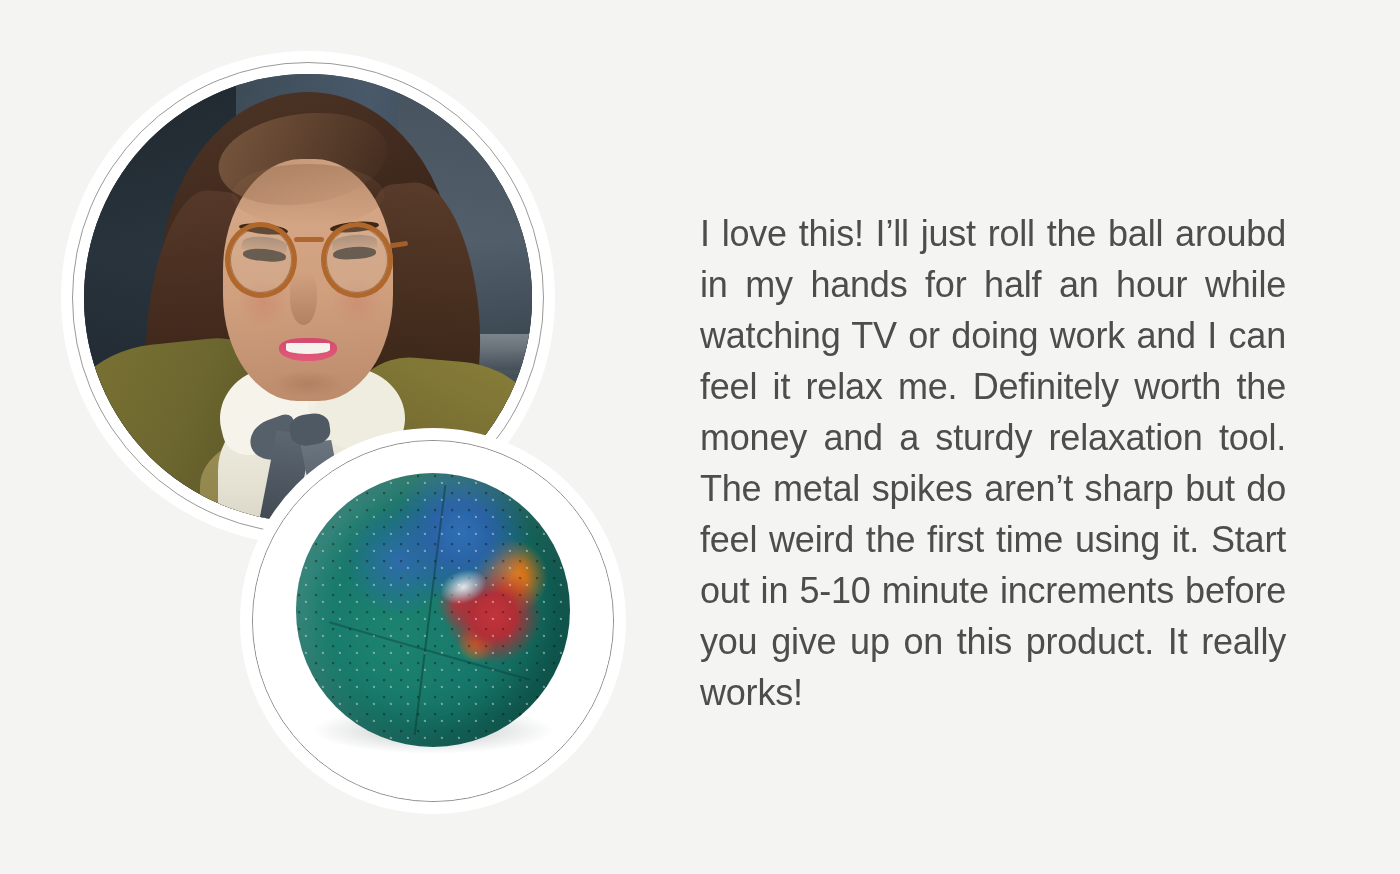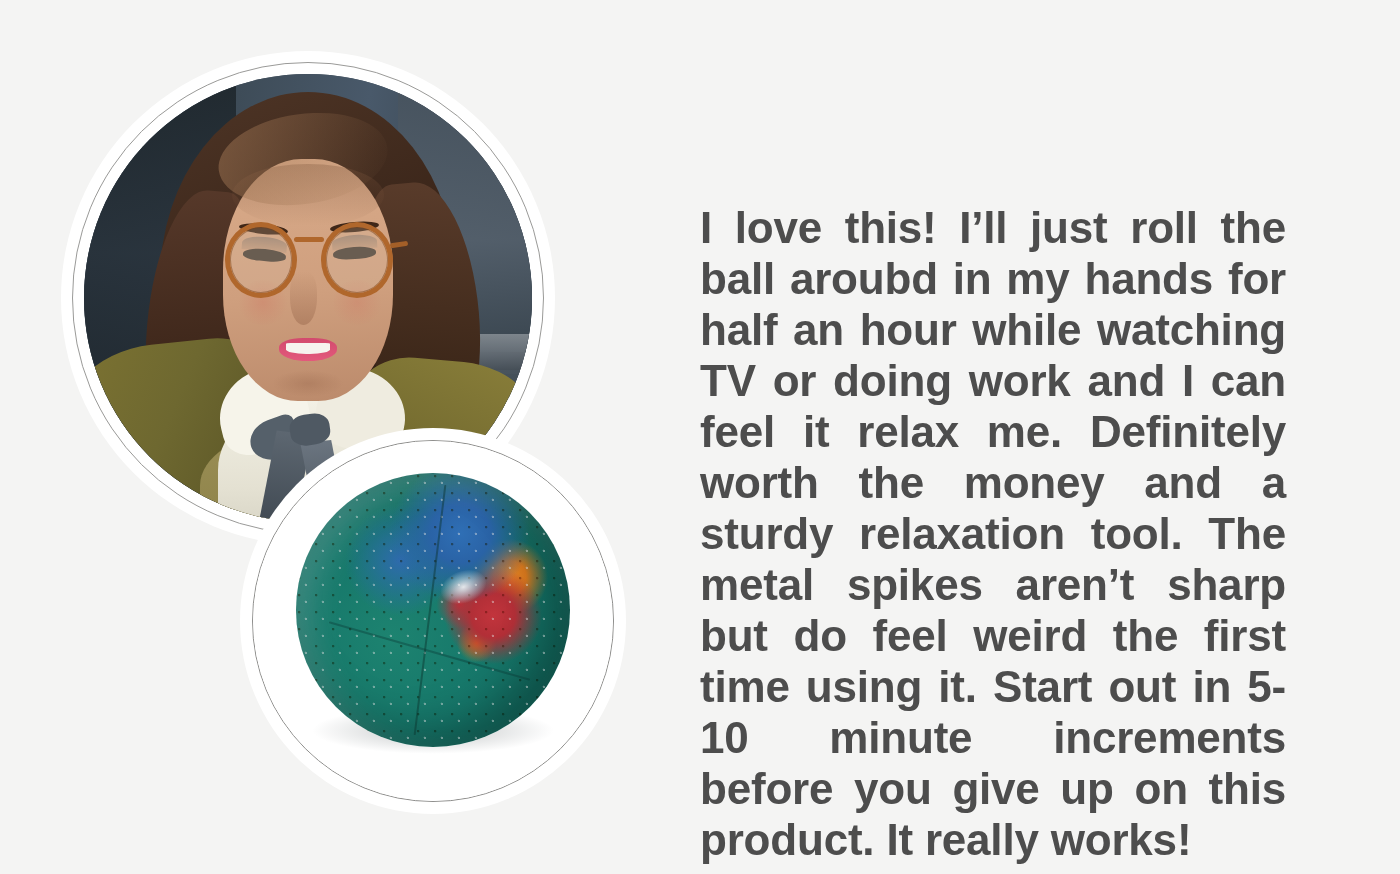--- a/index.html
+++ b/index.html
@@ -440,27 +440,27 @@
     border-radius: 50%;
     background: radial-gradient(circle at 58% 58%, rgba(225,225,225,.75) 0 1.1px, rgba(0,0,0,0) 1.5px);
     background-size: 17px 17px;
     opacity: .6;
   }
 
   
   #review-text {
     position: absolute;
     left: 700px;
-    top: 158px;
+    top: 172px;
     width: 586px;
     color: #4d4d4d;
     font-family: "Liberation Sans", sans-serif;
-    font-size: 44px;
+    font-size: 36px;
     line-height: 51px;
-    font-weight: 700;
+    font-weight: 400;
     letter-spacing: -0.2px;
     text-align: justify;
     text-justify: inter-word;
     white-space: pre-wrap;
   }
 </style>
 </head>
 <body>
 
 <div id="testimonial-card">

